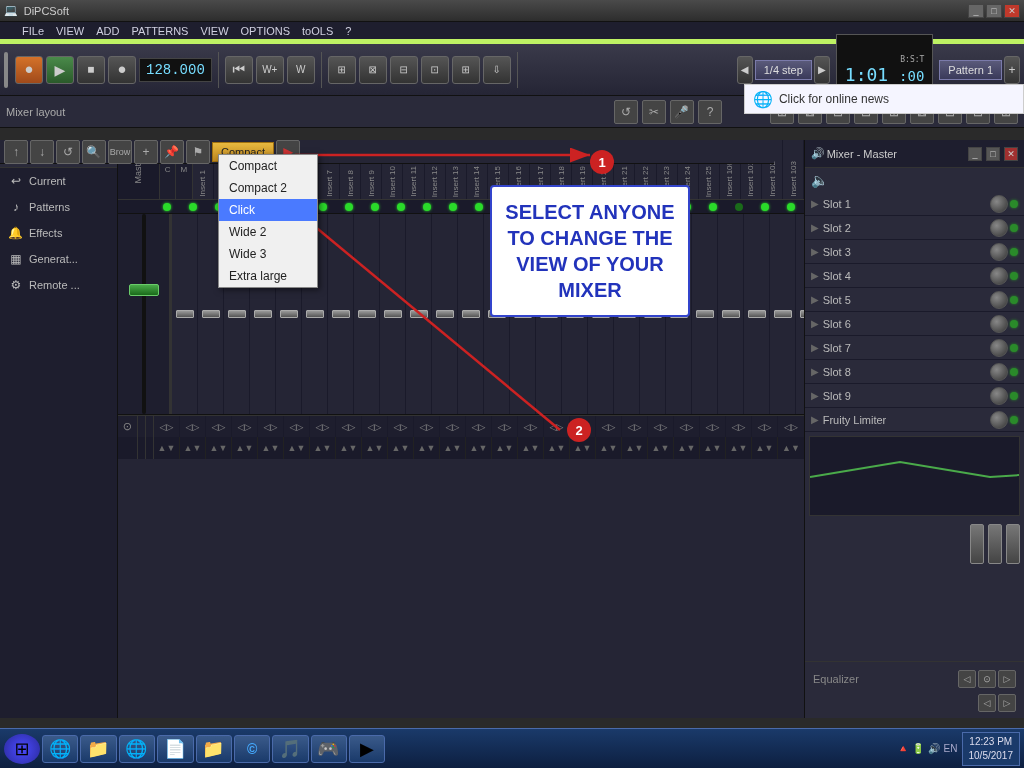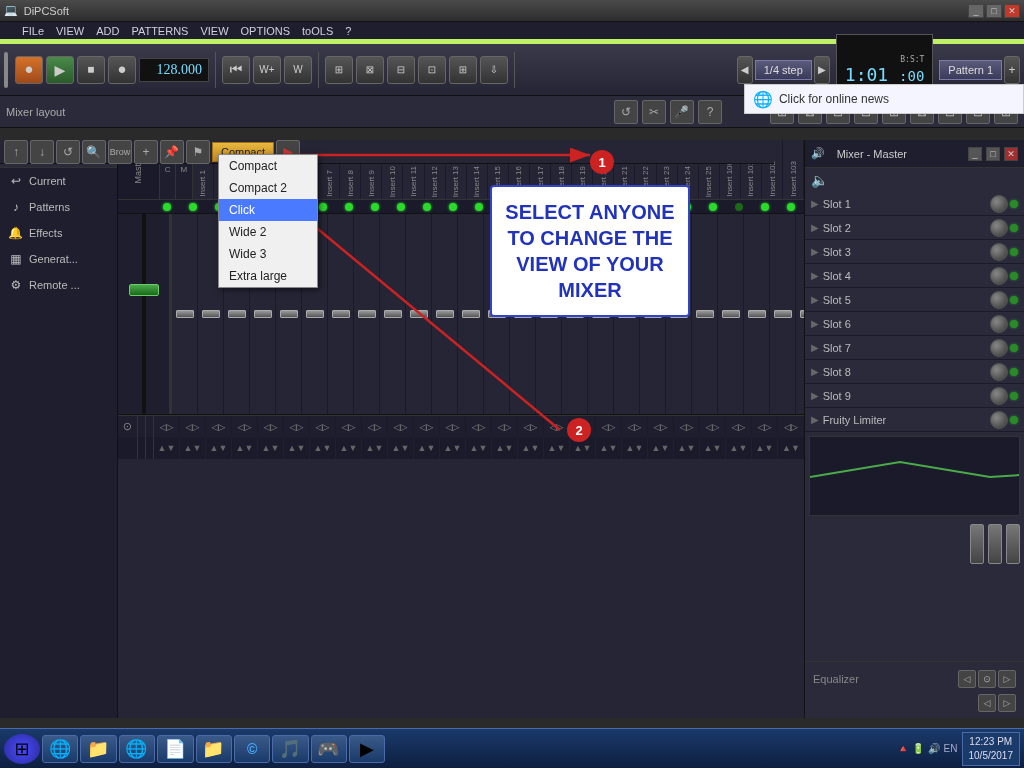--- a/index.html
+++ b/index.html
@@ -54,21 +54,21 @@
     .tb-green { background: linear-gradient(to bottom, #4a8a4a, #2a5a2a); }
     .tb-orange { background: linear-gradient(to bottom, #d4722a, #a04a1a); }
     .tb-separator { width: 1px; height: 36px; background: #555; margin: 0 3px; }
 
     .bpm-display {
       background: #111;
       border: 1px solid #444;
       color: #7df;
       font-size: 14px;
       padding: 3px 6px;
-      font-family: Liberation Serif, serif;
+      font-family: Liberation Mono, monospace;
       min-width: 70px;
       text-align: right;
     }
 
     .pattern-btn {
       background: linear-gradient(to bottom, #5a5a7a, #3a3a5a);
       border: 1px solid #7a7aaa;
       color: #ddd;
       font-size: 11px;
       padding: 3px 8px;
@@ -1034,21 +1034,21 @@
         <div style="width:26px; height:22px; display:flex; align-items:center; justify-content:center;">
             <span style="font-size:9px; color:#666;">▲▼</span>
           </div>
       </div>
     </div>
   </div>
 
   <div id="right-panel">
     <div id="right-panel-header">
       <span>🔊</span>
-      <span style="margin-left:12px;">Mixer - Master</span>
+      <span style="margin-left:2px;">Mixer - Master</span>
       <div style="margin-left:auto; display:flex; gap:2px;">
         <div class="panel-win-btn">_</div>
         <div class="panel-win-btn">□</div>
         <div class="panel-win-btn close">✕</div>
       </div>
     </div>
     <div class="right-panel-body">
       <div style="padding:4px 6px; display:flex; align-items:center;">
         <span style="color:#888; font-size:14px;">🔈</span>
       </div>

